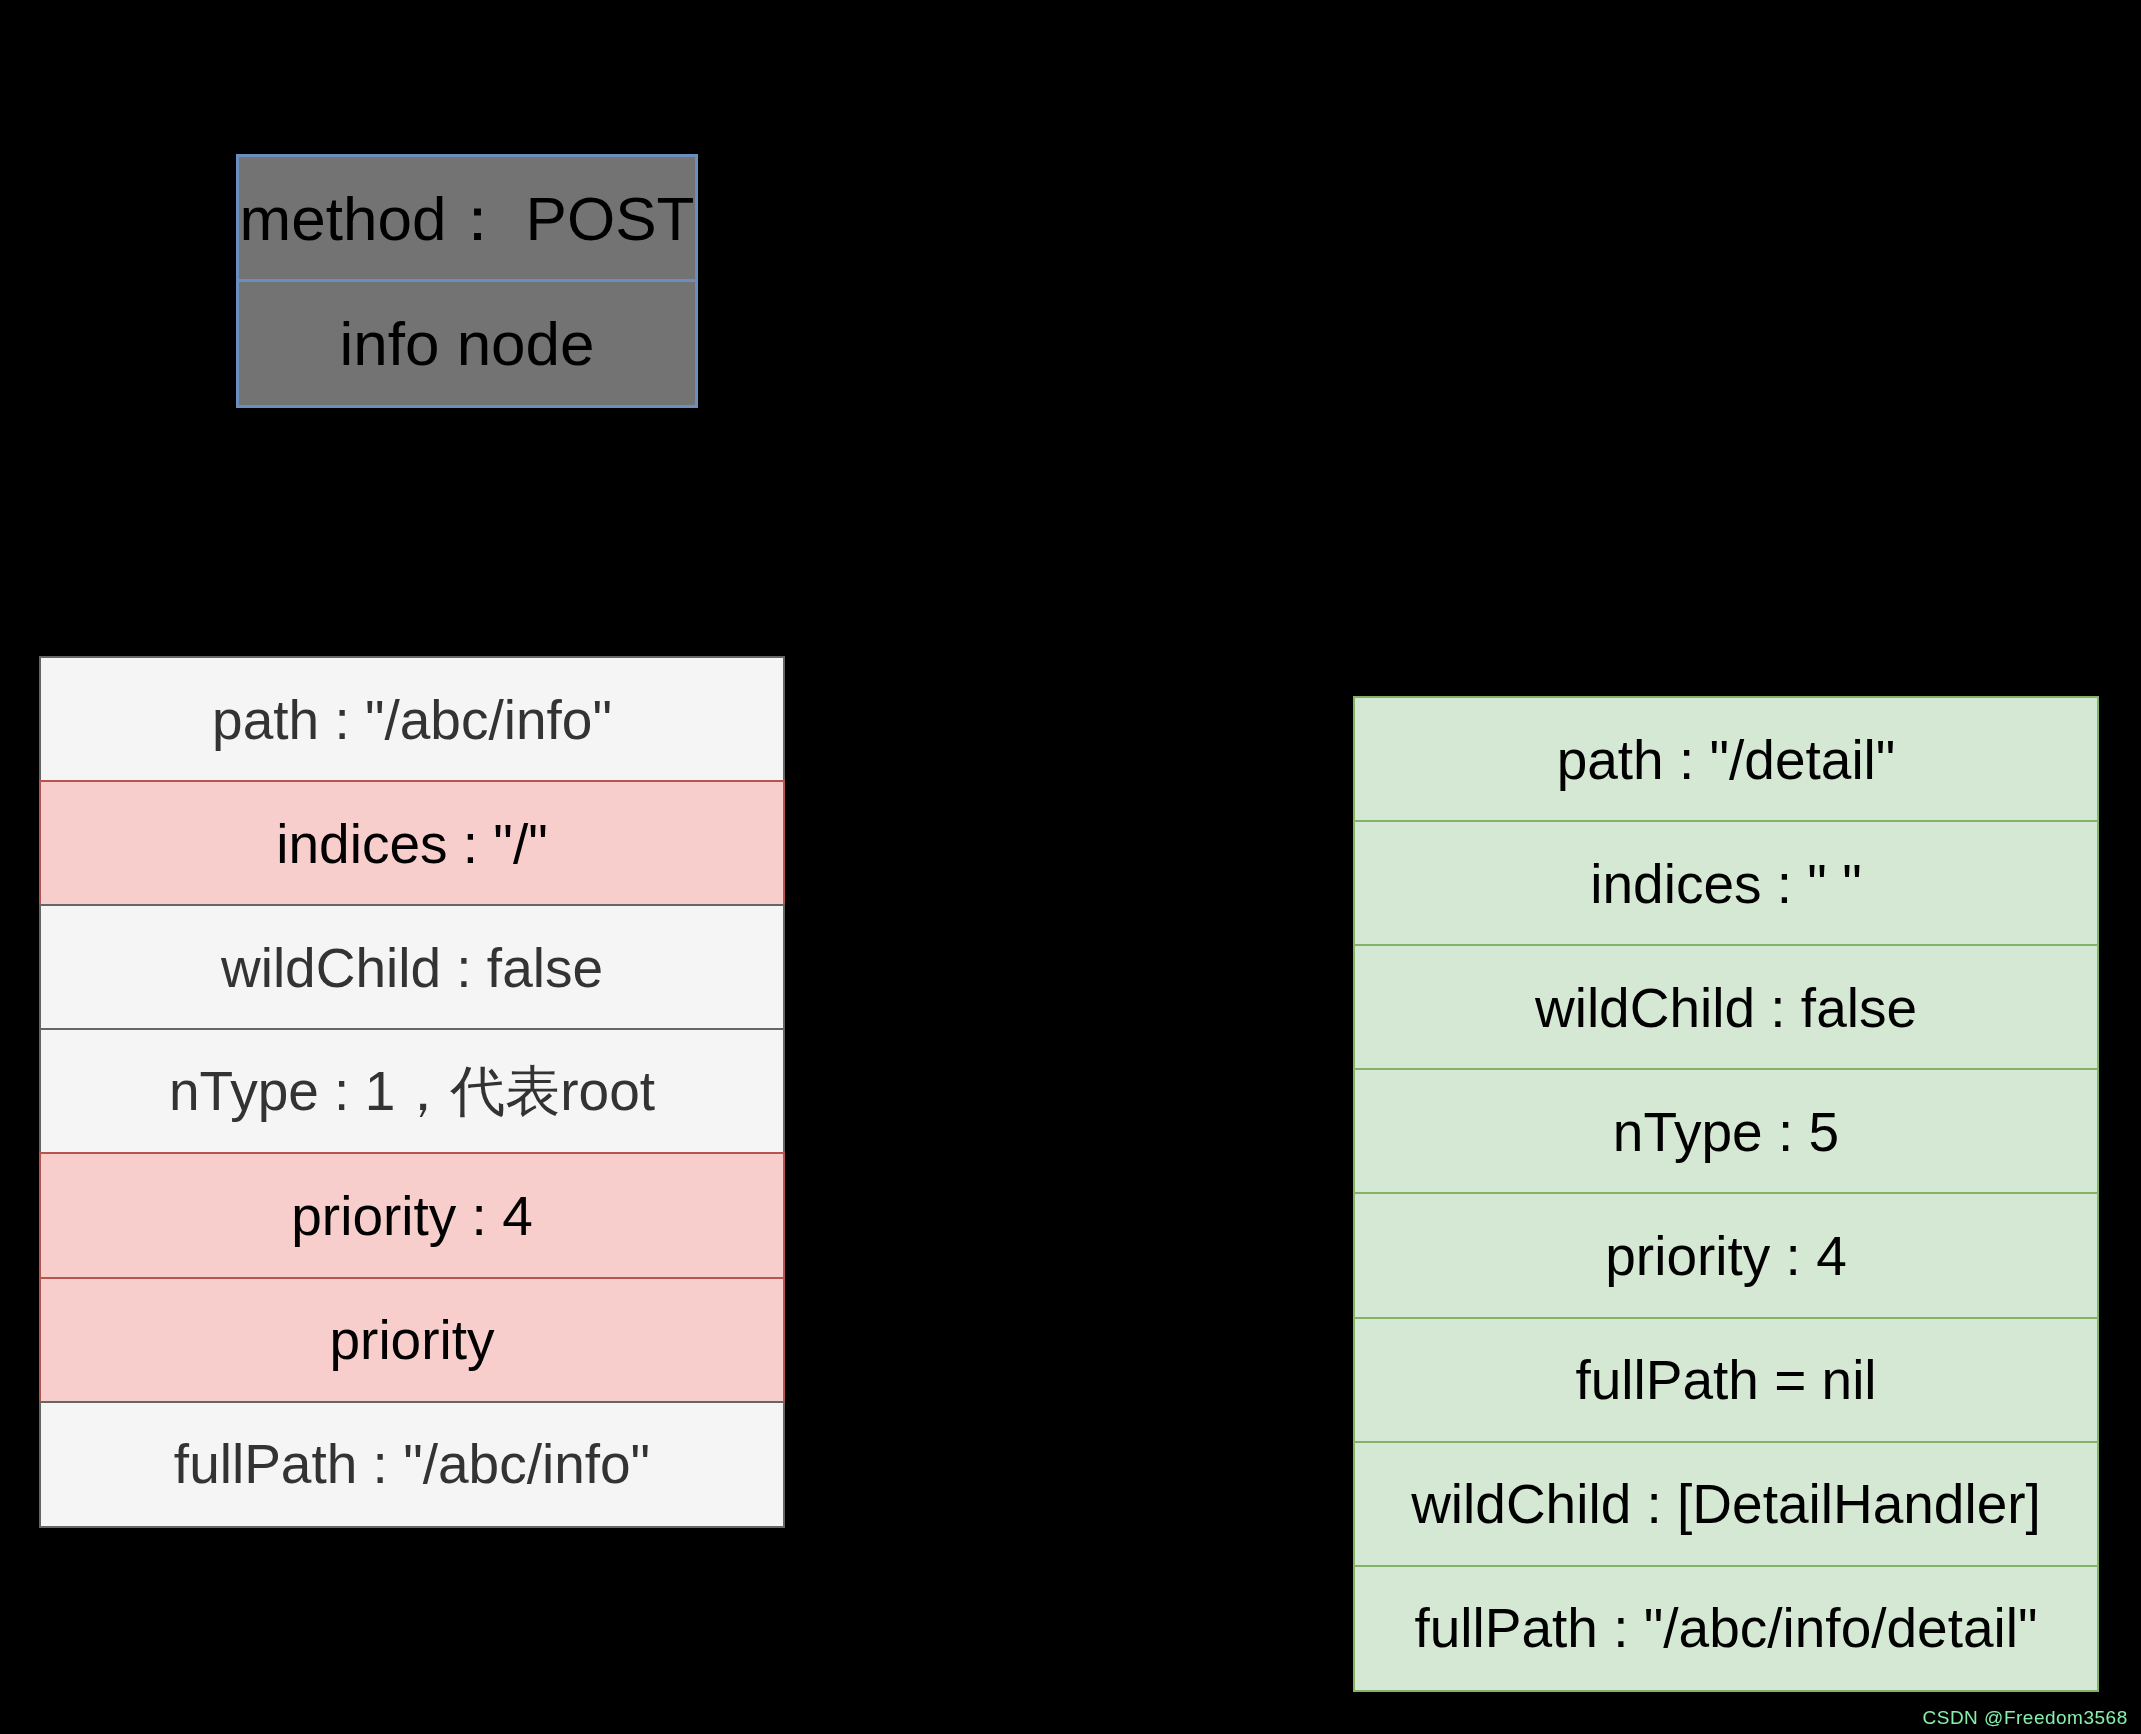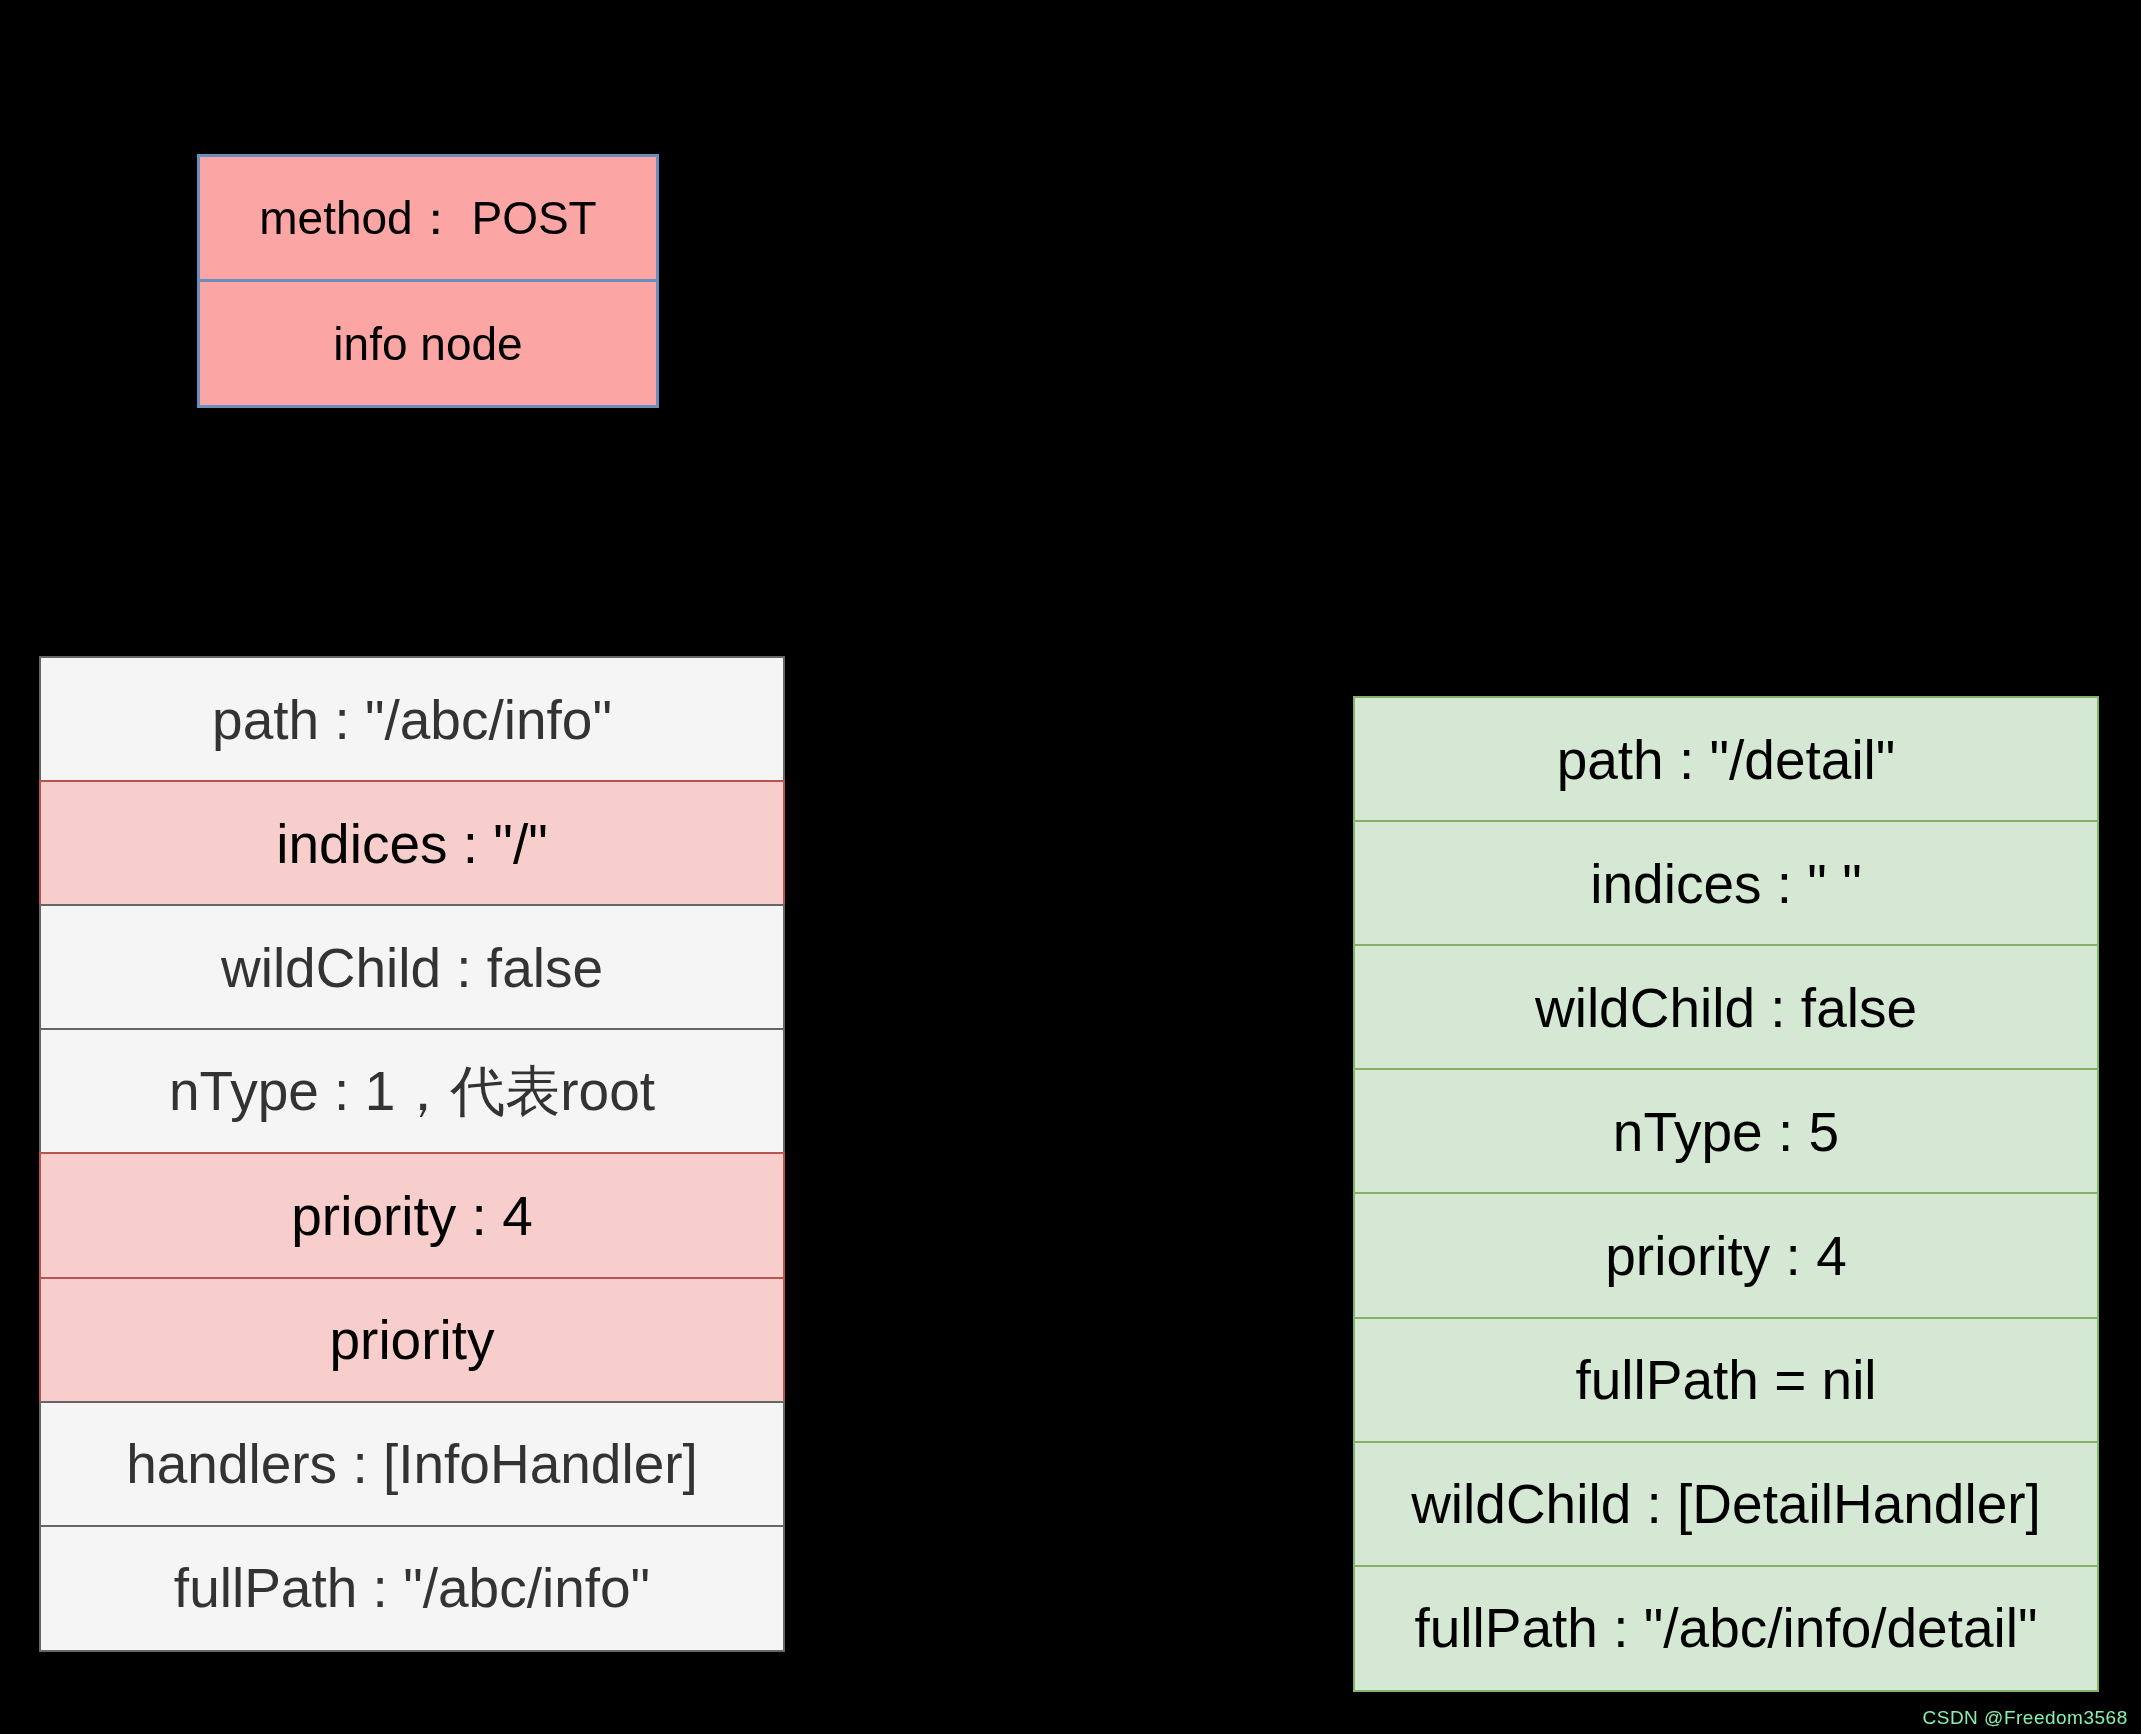--- a/index.html
+++ b/index.html
@@ -15,24 +15,25 @@
     box-sizing: border-box;
     display: flex;
     align-items: center;
     justify-content: center;
     text-align: center;
     white-space: pre;
   }
   
   .root-row {
     width: 462px; height: 129px;
-    background: #fca5a5;
+    background: #737373;
     border: 3.8px solid #6c8ebf;
     color: #000000;
-    font-size: 46px;
+    font-size: 62px;
+    margin-left: 39px;
   }
   .root-row + .root-row { margin-top: -3.8px; }
   
   .info-row {
     width: 746px; height: 127px;
     background: #f5f5f5;
     border: 2.9px solid #666666;
     color: #333333;
     font-size: 55px;
   }
@@ -67,21 +68,20 @@
   <div class="row root-row">info node</div>
 </div>
 
 <div class="box" style="left:39px; top:656px;">
   <div class="row info-row">path : "/abc/info"</div>
   <div class="row info-row hl">indices : "/"</div>
   <div class="row info-row">wildChild : false</div>
   <div class="row info-row">nType : 1，代表root</div>
   <div class="row info-row hl">priority : 4</div>
   <div class="row info-row hl">priority</div>
-  <div class="row info-row">handlers : [InfoHandler]</div>
   <div class="row info-row">fullPath : "/abc/info"</div>
 </div>
 
 <div class="box" style="left:1353px; top:696px;">
   <div class="row detail-row">path : "/detail"</div>
   <div class="row detail-row">indices : " "</div>
   <div class="row detail-row">wildChild : false</div>
   <div class="row detail-row">nType : 5</div>
   <div class="row detail-row">priority : 4</div>
   <div class="row detail-row">fullPath = nil</div>

